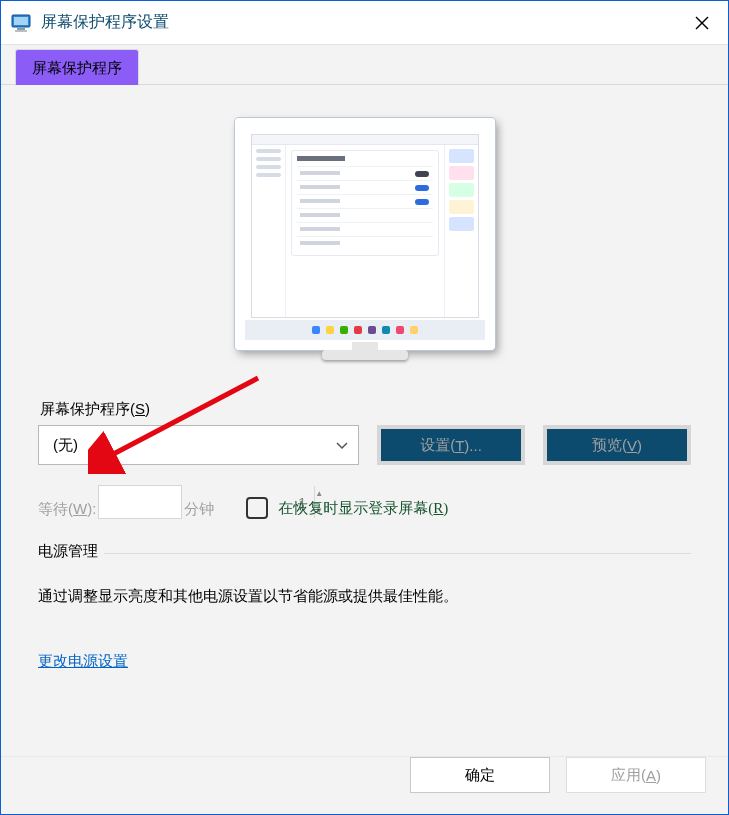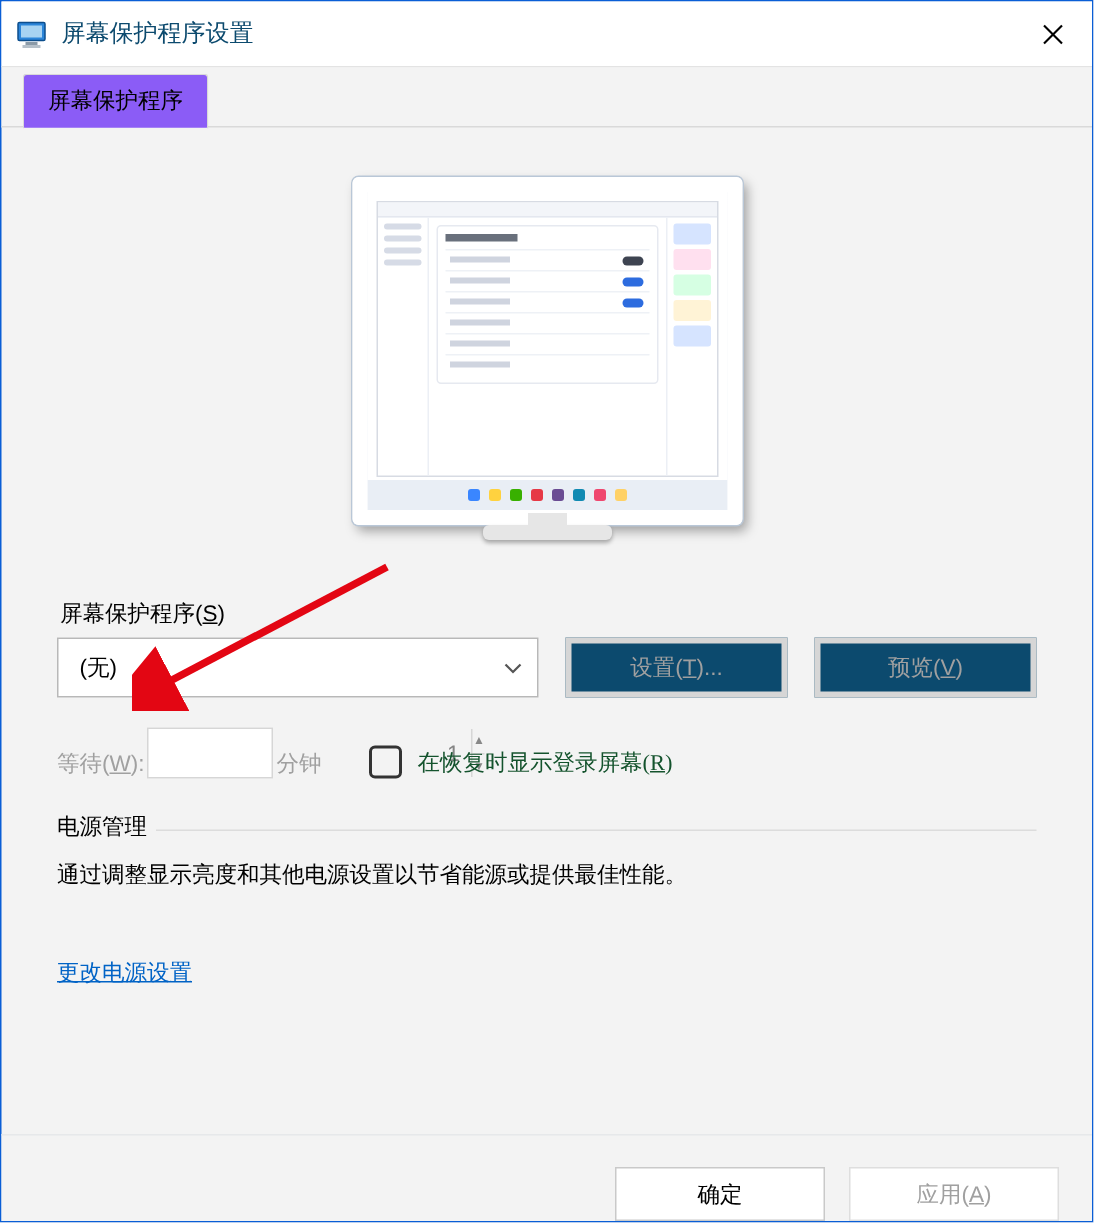--- a/index.html
+++ b/index.html
@@ -156,28 +156,28 @@
   .spin input {
     flex:1; border:0; text-align:right; padding:0 8px; font-size:15px; color:#858585;
     outline:none; background:transparent;
   }
   .spin .btns { width:18px; display:flex; flex-direction:column;}
   .spin .btns div { flex:1; display:flex; align-items:center; justify-content:center; font-size:8px; color:#888; border-left:1px solid #d6d6d6;}
   .spin .btns div+div { border-top:1px solid #d6d6d6;}
   .chk { width:22px; height:22px; border:2px solid #333; border-radius:4px; display:inline-block; margin-right:10px; vertical-align:middle;}
   .chk-label { display:flex; align-items:center; color:#14532d;font-family:Liberation Serif, serif;}
   
-  .pgroup { margin-top: 34px; border-top:1px solid #dcdcdc; position:relative; padding-top:4px;}
+  .pgroup { margin-top: 34px; border-top:1px solid #dcdcdc; position:relative; padding-top:17px;}
   .pgroup .legend { position:absolute; top:-12px; left:0; background:#f3f3f3; padding:0 6px 0 0; font-size:15px;}
   .pdesc { margin: 16px 0 46px 0; font-size:15px;}
   .link { color:#0063c6; text-decoration:underline; font-size:15px; display:inline-block; margin-bottom:9px;}
   
   .footer {
     position:absolute; left:0; right:0; bottom:0; height:58px;
-    display:flex; align-items:flex-end; justify-content:flex-end;
+    display:flex; align-items:flex-start; justify-content:flex-end;
     gap:16px; padding: 0 22px;
     background:#f3f3f3;
     border-top: 1px solid #e6e8ea;
   }
   .fbtn {
     height:36px; min-width:140px;
     background:#fff; border:1px solid #c9c9c9;
     display:flex; align-items:center; justify-content:center;
     font-size:15px;
   }

